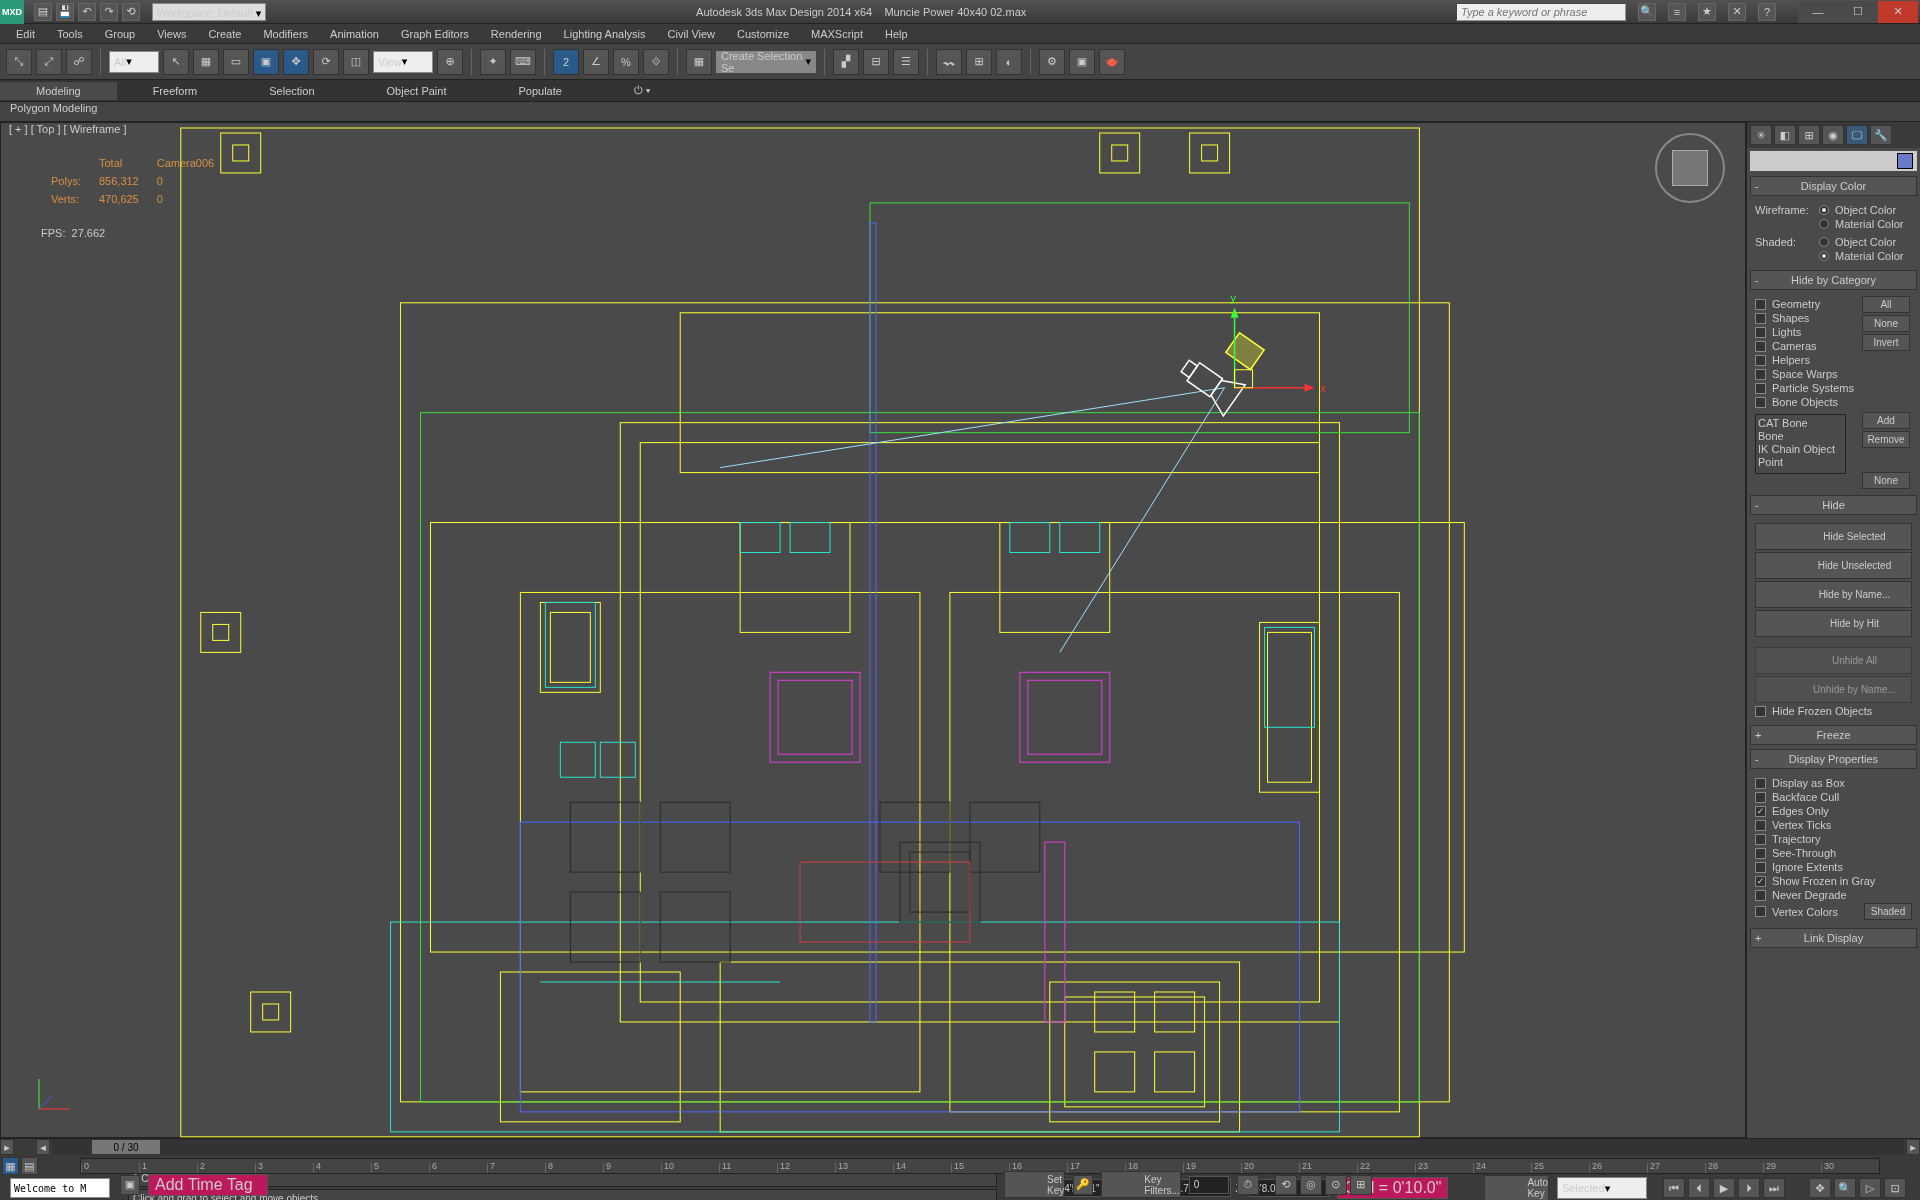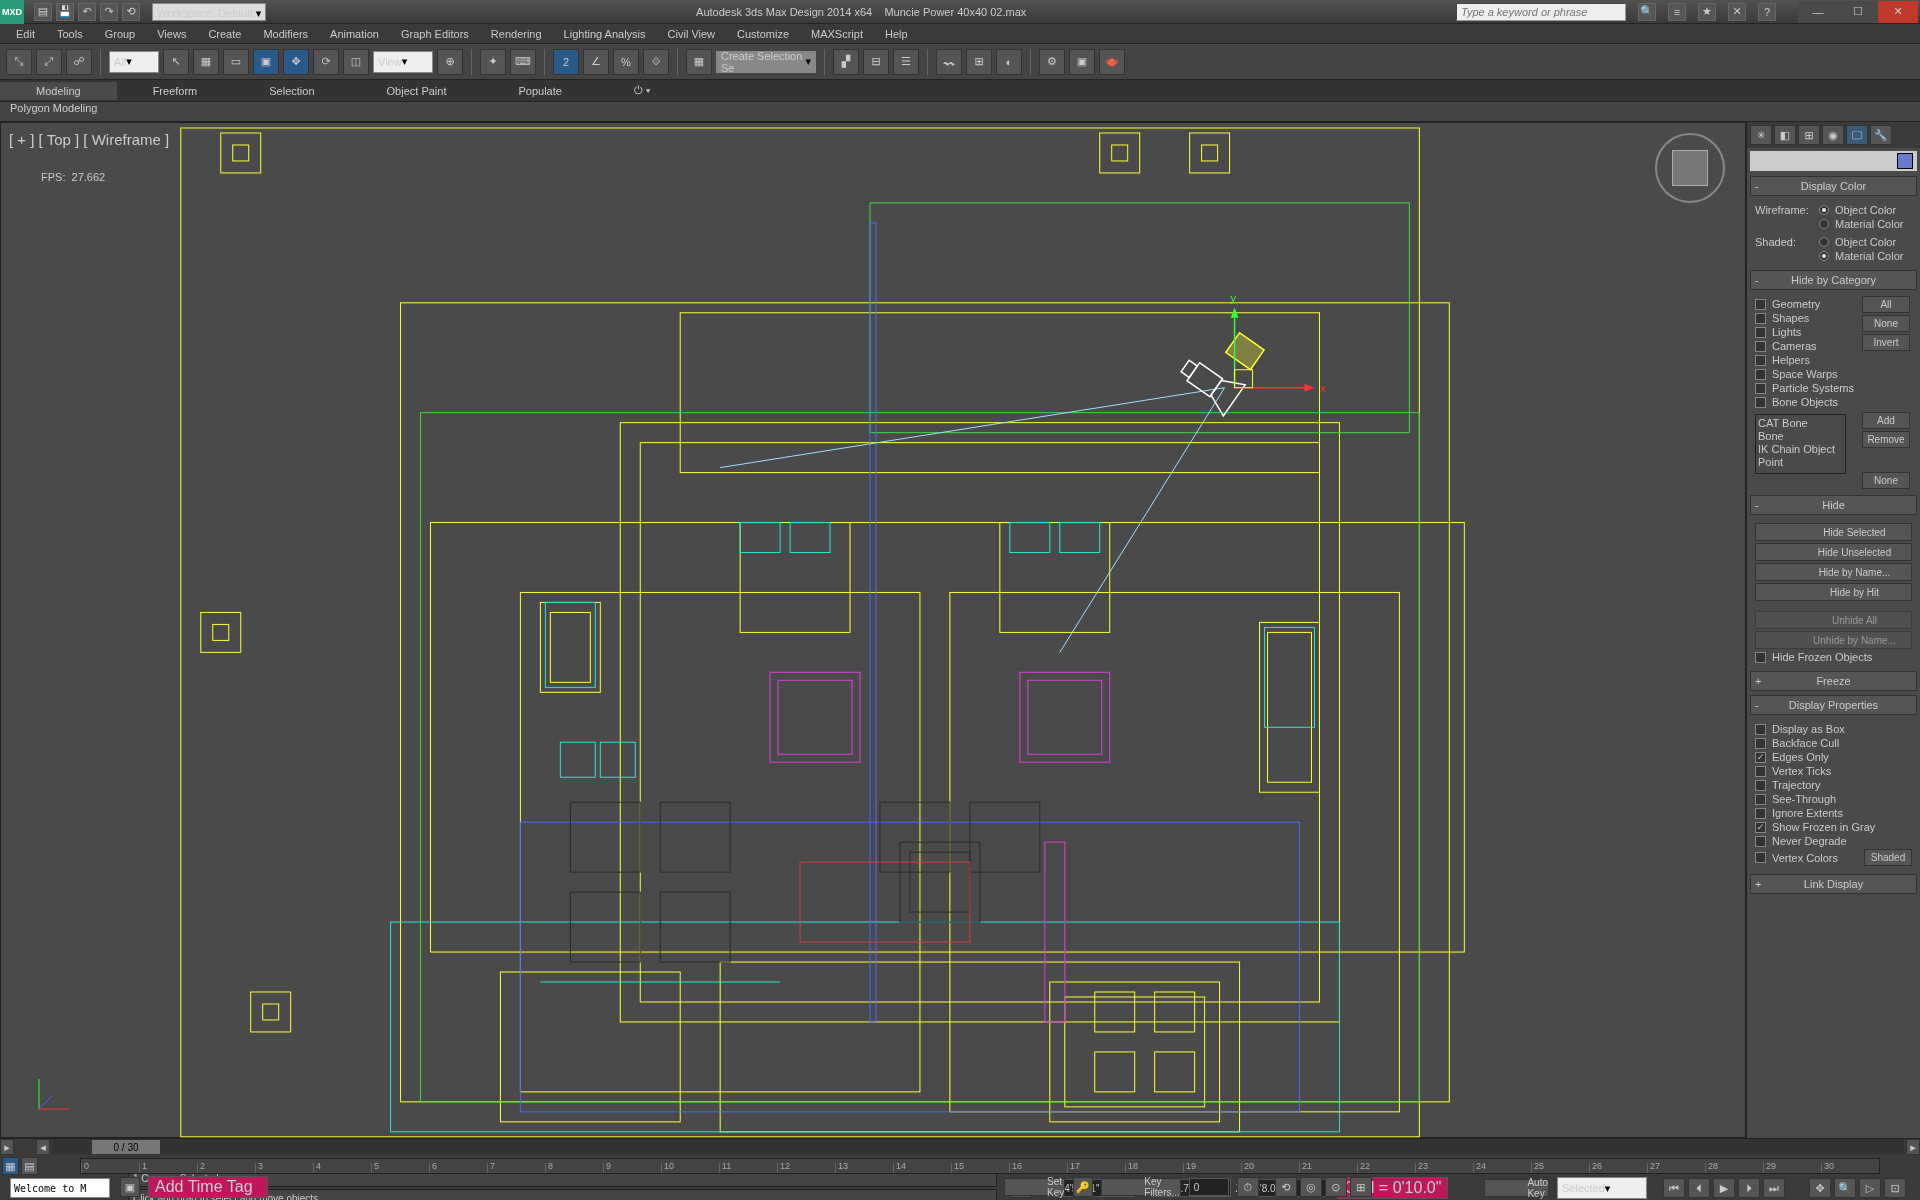--- a/index.html
+++ b/index.html
@@ -21,41 +21,41 @@
 .tool { width: 26px; height: 26px; background: #555; border: 1px solid #333; display:flex;align-items:center;justify-content:center; }
 .tool.active { background: #2a5a8a; }
 .sep { width: 1px; height: 26px; background: #666; margin: 0 4px; }
 .combo { height: 22px; background: #eee; color: #000; border: 1px solid #888; padding: 0 4px; display:flex;align-items:center; }
 .ribbon { height: 22px; background: #333; display: flex; align-items: center; border-bottom: 1px solid #222;}
 .ribtab { padding: 3px 36px; color: #ccc; }
 .ribtab.active { background: #4a4a4a; }
 .ribbon2 { height: 20px; background: #444; display:flex; padding:0 10px; border-bottom:1px solid #222;font-size:10px;}
 .main { display: flex; height: 1016px; }
 .viewport { flex: 1; background: #4a4a4a; position: relative; border: 1px solid #222;}
-.vp-label { position: absolute; top: 8px; left: 8px; color: #ccc; font-size: 15px; }
+.vp-label { position: absolute; top: 0; left: 8px; color: #ccc; font-size: 11px; }
 .vp-stats { position: absolute; top: 30px; left: 40px; color: #d89040; font-size: 11px; line-height: 16px; }
 .vp-stats table td { color: #d89040; padding: 0 8px; font-size:11px; }
 .viewcube { position: absolute; top: 10px; right: 20px; width: 70px; height: 70px; border: 2px solid #888; border-radius: 50%; display:flex;align-items:center;justify-content:center;}
 .viewcube-inner { width: 36px; height: 36px; background: #777; border: 1px solid #aaa;}
 .axis-widget { position:absolute; bottom:20px; left:30px; width:40px; height:40px;}
 .wireframe-canvas { position: absolute; inset: 0; }
 .command-panel { width: 174px; background: #4a4a4a; border-left: 1px solid #222; display:flex; flex-direction:column;}
 .cp-tabs { display: flex; gap: 2px; padding: 3px; background:#3a3a3a;}
 .cp-tab { width: 22px; height: 20px; background: #555; border: 1px solid #333; display:flex;align-items:center;justify-content:center;}
 .cp-name { height: 20px; background: #ccc; color:#000; margin: 3px; display:flex;align-items:center; padding:0 4px;}
 .cp-swatch { width:16px; height:16px; background:#6a7aca; border:1px solid #000; margin-left:auto;}
 .rollout-head { height: 20px; background: #555; border: 1px solid #333; margin: 2px 3px; display:flex;align-items:center;justify-content:center; position:relative;}
 .rollout-head .pm { position:absolute; left:4px; }
 .rollout-body { padding: 4px 8px; }
 .row { display:flex; align-items:center; margin: 2px 0; gap: 6px;}
 .radio { width:10px;height:10px;border-radius:50%;border:1px solid #888;background:#333;}
 .radio.on::after{content:"";display:block;width:4px;height:4px;background:#eee;border-radius:50%;margin:2px;}
 .check { width:11px;height:11px;border:1px solid #888;background:#333;display:inline-flex;align-items:center;justify-content:center;}
 .check.on::after{content:"✓";font-size:9px;color:#ccc;}
-.pbtn { flex:1; height:18px; background:#555; border:1px solid #333; display:flex;align-items:center;justify-content:center; font-size:10px;padding-left:42px;}
+.pbtn { flex:1; height:27px; background:#555; border:1px solid #333; display:flex;align-items:center;justify-content:center; font-size:10px;padding-left:42px;}
 .smallbtn { width:48px; height:17px; background:#555;border:1px solid #333;display:flex;align-items:center;justify-content:center;font-size:10px;}
 .listbox { height:60px; background:#4a4a4a; border:1px solid #222; margin:2px 0; padding:2px; font-size:10px; line-height:13px;}
 .timearea { height: 58px; background:#3a3a3a; border-top:1px solid #222; display:flex; flex-direction:column;}
 .slider-row { display:flex; align-items:center; height:20px;}
 .sliderbtn { width:14px; height:16px; background:#555; border:1px solid #333; display:flex;align-items:center;justify-content:center;}
 .slider-track { flex:1; height:16px; background:#333; position:relative; margin:0 2px;}
 .slider-thumb { position:absolute; left:40px; width:68px; height:14px; background:#777; top:1px; display:flex;align-items:center;justify-content:center;font-size:10px;color:#000;}
 .ruler { height:16px; background:#444; display:flex; align-items:flex-end; position:relative; margin: 0 40px; border:1px solid #222;}
 .tick { flex:1; border-left:1px solid #666; height:10px; position:relative;}
 .tick span { position:absolute; left:2px; top:-2px; font-size:9px; color:#aaa;}
@@ -167,20 +167,39 @@
     <div class="ribtab">⏻ ▾</div>
   </div>
 <div class="ribbon2">
     <span>Polygon Modeling</span>
   </div>
 
 <div class="main">
   <div class="viewport">
     <div class="vp-label">[ + ] [ Top ] [ Wireframe ]</div>
     <div class="vp-stats">
+      <table>
+        <tbody>
+            <tr>
+              <td></td>
+              <td>Total</td>
+              <td>Camera006</td>
+            </tr>
+        <tr>
+              <td>Polys:</td>
+              <td>856,312</td>
+              <td>0</td>
+            </tr>
+        <tr>
+              <td>Verts:</td>
+              <td>470,625</td>
+              <td>0</td>
+            </tr>
+      </tbody>
+        </table>
       <br>
       <span>FPS:</span>&nbsp;&nbsp;<span>27.662</span>
     </div>
     <div class="viewcube">
         <div class="viewcube-inner"></div>
       </div>
     <svg class="wireframe-canvas" viewBox="0 0 1746 1016">
 
       <g stroke="#ffff33" stroke-width="1" fill="none">
         <rect x="180" y="5" width="1240" height="1010"></rect>

